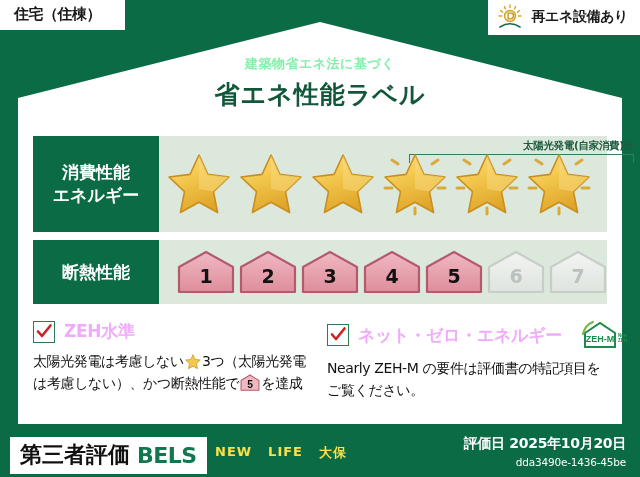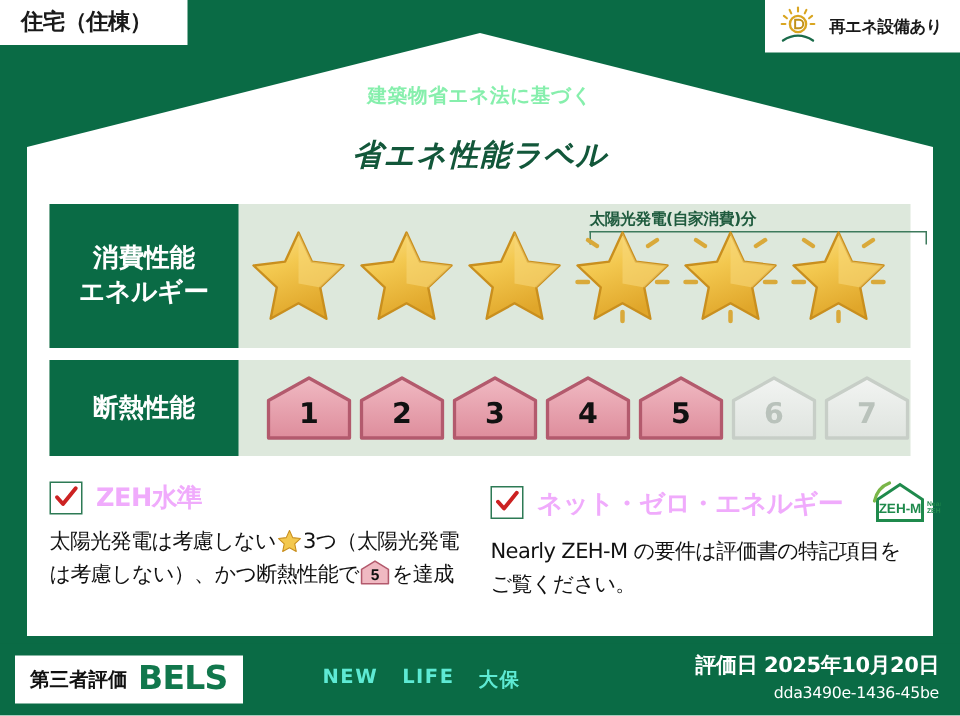--- a/index.html
+++ b/index.html
@@ -31,34 +31,33 @@
     z-index:6;
   }
   .tag-right{
     position:absolute;right:0;top:0;
     background:#ffffff;
     padding:4px 12px 5px 8px;
     display:flex;align-items:center;gap:5px;
     z-index:6;
   }
   .tag-right .t{
-    font-size:11px;font-weight:bold;color:#1a1a1a;letter-spacing:-0.4px;
+    font-size:14px;font-weight:bold;color:#1a1a1a;letter-spacing:-0.4px;
   }
   .sun-icon{width:30px;height:26px;display:block;}
   
   .title-wrap{
     position:absolute;left:0;right:0;top:55px;text-align:center;z-index:5;
   }
   .title-sub{
     font-size:13px;font-weight:bold;color:#86efac;letter-spacing:0.5px;
   }
   .title-main{
-    font-size:20px;font-weight:bold;color:#12573a;letter-spacing:1px;
-    margin-top:17px;
-    font-style:italic;
+    font-size:25px;font-weight:bold;color:#12573a;letter-spacing:1px;
+    margin-top:5px;
   }
   
   .row{
     position:absolute;left:33px;width:574px;
     display:flex;align-items:stretch;
     background:#dde8dc;
   }
   .row-energy{top:136px;height:96px;}
   .row-insul{top:240px;height:64px;}
   .row-label{
@@ -75,22 +74,22 @@
     padding-left:4px;
   }
   .star-cell{
     width:72px;height:72px;position:relative;flex:0 0 72px;
     display:flex;align-items:center;justify-content:center;
   }
   .star-svg{width:66px;height:64px;display:block;}
   .sparkles{position:absolute;left:0;top:0;width:72px;height:72px;pointer-events:none;}
   
   .solar-note{
-    position:absolute;top:3px;left:234px;width:225px;
-    text-align:left;
+    position:absolute;top:3px;left:250px;width:225px;
+    text-align:right;
   }
   .solar-note .txt{
     font-size:10.5px;color:#1f5b3e;font-weight:bold;letter-spacing:-0.3px;
     white-space:nowrap;
   }
   .bracket{
     position:relative;height:8px;margin-top:1px;
     border-left:1.5px solid #3d7a5c;
     border-right:1.5px solid #3d7a5c;
     border-top:1.5px solid #3d7a5c;
@@ -137,25 +136,25 @@
   
   .footer{
     position:absolute;left:0;right:0;bottom:0;height:48px;
     background:#0a6b45;z-index:7;
   }
   .bels-box{
     position:absolute;left:10px;top:8px;
     background:#ffffff;padding:3px 10px 4px 10px;
     display:flex;align-items:center;gap:7px;
   }
-  .bels-jp{font-size:13px;font-weight:bold;color:#111111;letter-spacing:0px;text-align:center;}
+  .bels-jp{font-size:22px;font-weight:bold;color:#111111;letter-spacing:0px;text-align:center;}
   .bels-en{font-size:22px;font-weight:bold;color:#11774c;letter-spacing:-0.5px;}
   .company{
     position:absolute;left:215px;top:15px;
-    font-size:13px;color:#5eead4;font-weight:bold;letter-spacing:1px;
+    font-size:13px;color:#fde047;font-weight:bold;letter-spacing:1px;
     display:flex;gap:16px;
   }
   .footer-right{
     position:absolute;right:14px;top:6px;text-align:right;color:#ffffff;
   }
   .eval-date{font-size:14px;font-weight:bold;letter-spacing:-0.3px;}
   .eval-id{font-size:10.5px;margin-top:3px;letter-spacing:-0.2px;}
 </style>
 </head>
 <body>

